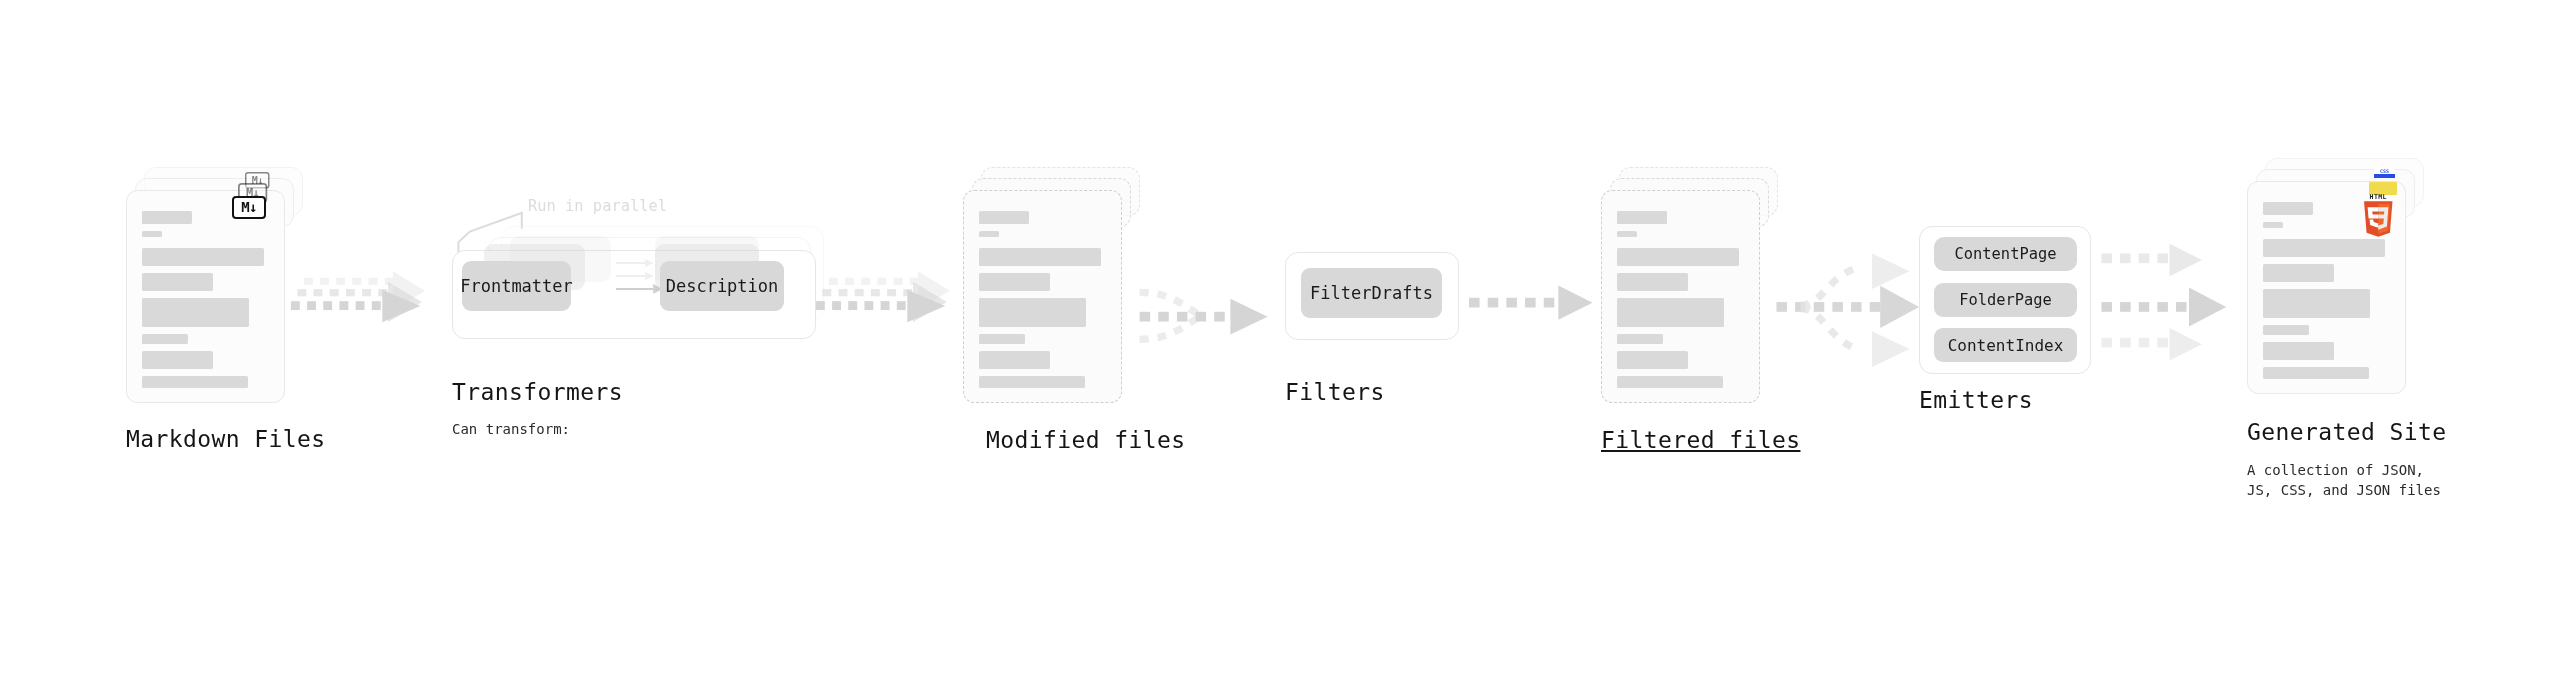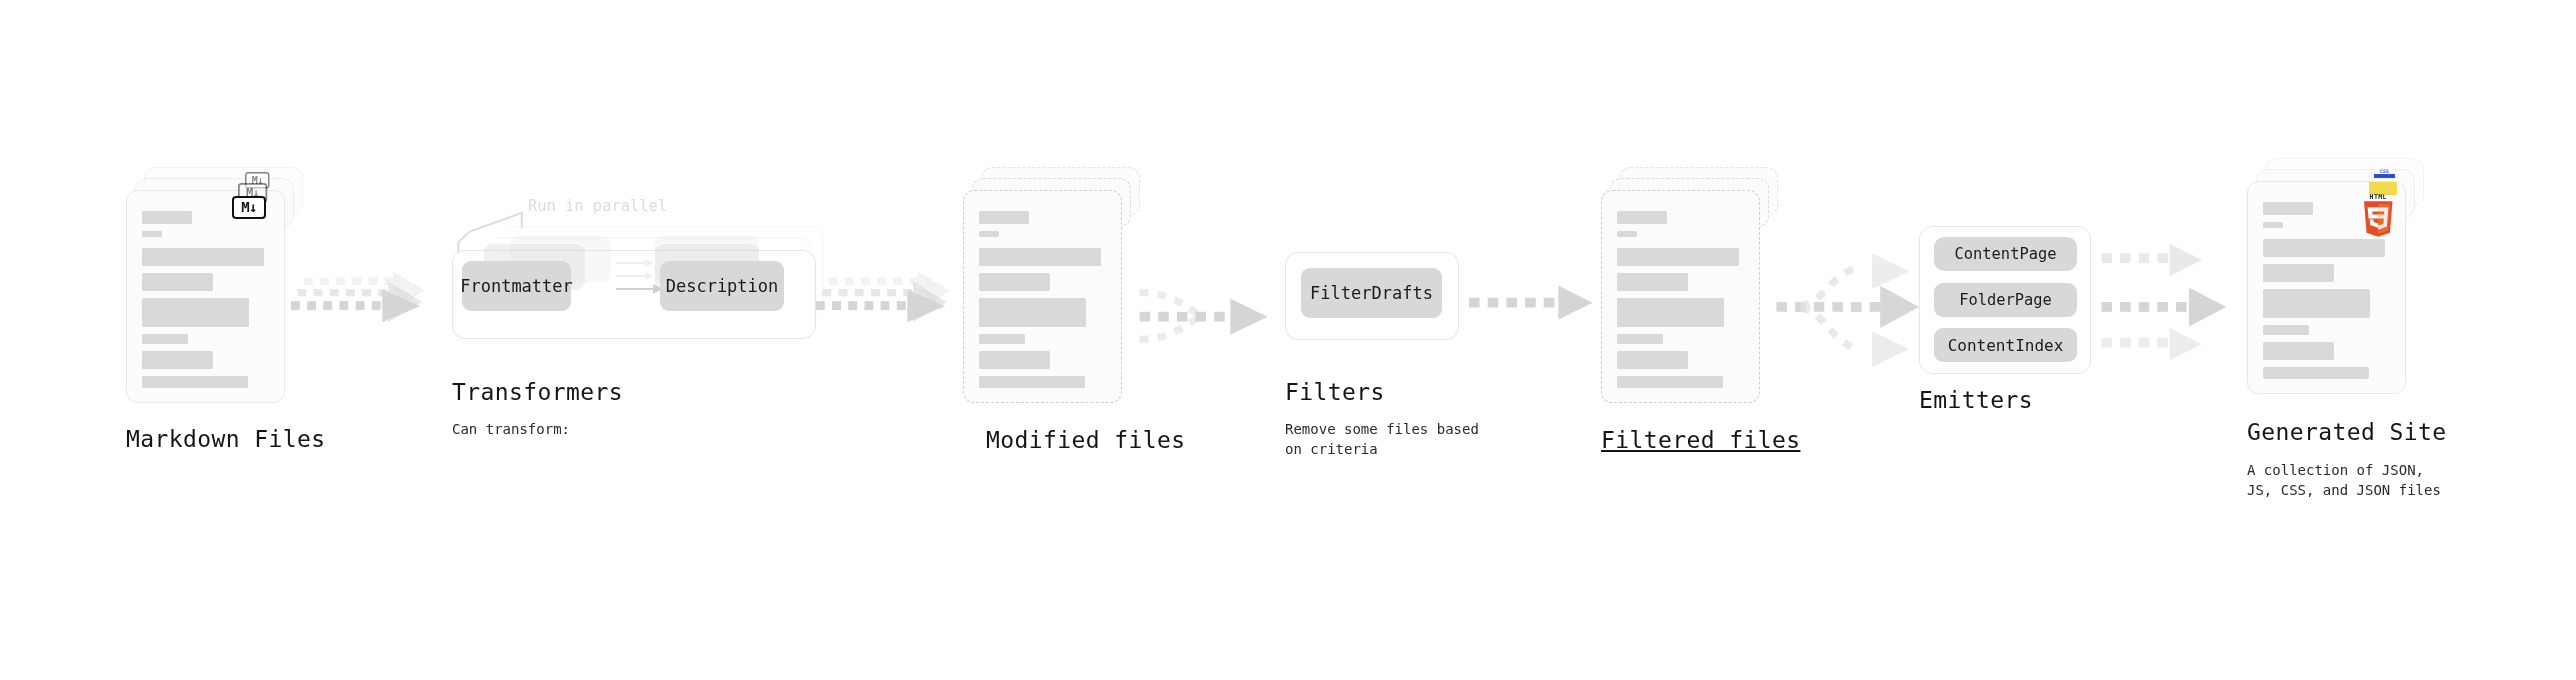--- a/index.html
+++ b/index.html
@@ -253,22 +253,20 @@
         <polygon points="114,50 160,72 114,94"></polygon>
       </g>
     </svg>
   </div>
 
   <div class="procbox" style="left:1285px;top:252px;width:174px;height:88px;"></div>
   <div class="chip" style="position:absolute;left:1301px;top:268px;width:141px;height:50px;font-size:17px;">
     <span>FilterDrafts</span>
   </div>
   <div class="stage-title" style="left:1285px;top:379px;">Filters</div>
-  <div class="stage-desc" style="left:1285px;top:419px;">Remove some files based
-on criteria</div>
 
   <div class="conn" style="left:1469px;top:283px;">
     <svg width="130" height="49" viewBox="0 0 160 60">
       <g fill="#d5d5d5">
         <rect x="0" y="18" width="13" height="12"></rect>
           <rect x="23" y="18" width="13" height="12"></rect>
         <rect x="46" y="18" width="13" height="12"></rect>
           <rect x="69" y="18" width="13" height="12"></rect>
         <rect x="92" y="18" width="13" height="12"></rect>
         <polygon points="110,3 152,24 110,45"></polygon>

